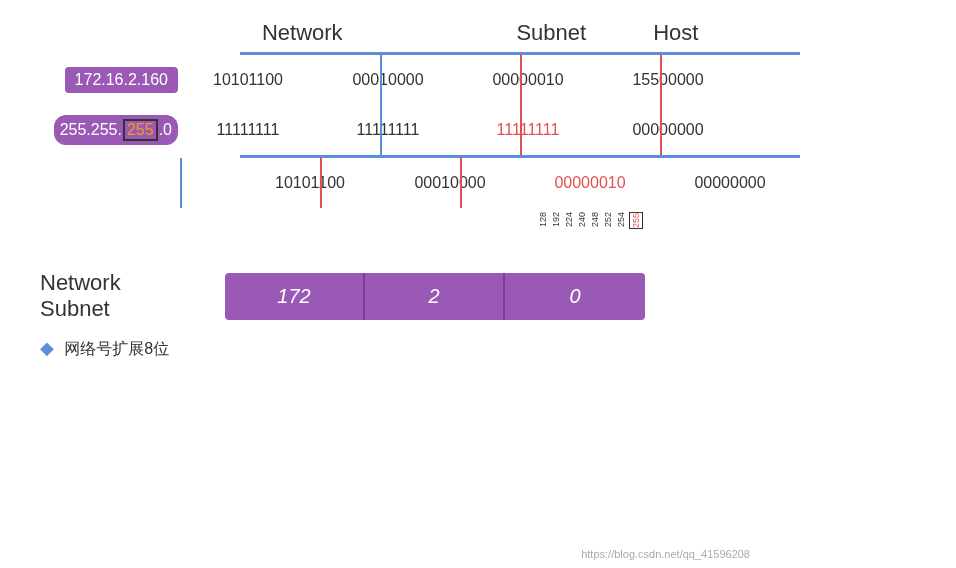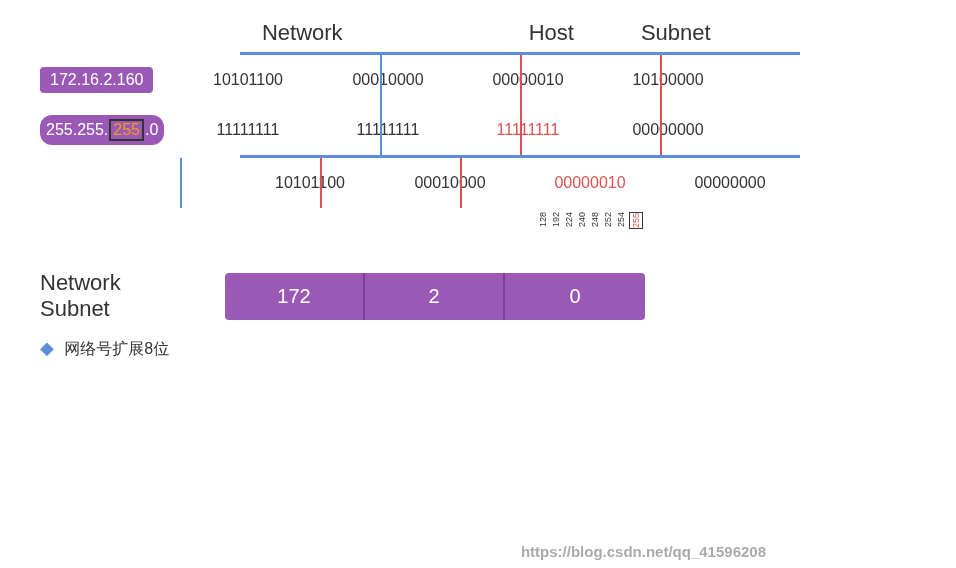--- a/index.html
+++ b/index.html
@@ -164,20 +164,21 @@
       overflow: hidden;
     }
 
     .nn-cell {
       width: 140px;
       text-align: center;
       font-size: 20px;
       color: #fff;
       padding: 12px 12px;
       border-right: 2px solid #7d3c98;
+      font-style: italic;
     }
 
     .nn-cell:last-child {
       border-right: none;
     }
 
     
     .footer {
       text-align: left;
       margin-top: 14px;
@@ -187,76 +188,75 @@
 
     .footer-diamond {
       color: #5b8dd9;
       margin-right: 6px;
       font-size: 18px;
     }
 
     .csdn-link {
       position: absolute;
       bottom: 8px;
-      right: 12px;
-      font-size: 15px;
+      right: 28px;
+      font-size: 11px;
       color: #aaa;
-      font-weight: bold;
     }
 
     
     .rows-wrapper {
       position: relative;
     }
 
     .row-with-label {
       display: flex;
       align-items: center;
       height: 50px;
       position: relative;
     }
 
     .row-label {
       width: 200px;
       display: flex;
-      justify-content: flex-start;
+      justify-content: flex-end;
       align-items: center;
     }
 
     .row-cells {
       display: flex;
       width: 560px;
       position: relative;
     }
   </style>
 </head>
 <body>
 
 <div class="container">
 
   <div class="header-row">
     <div class="col-header col-network-1">Network</div>
     <div class="col-header col-network-2"></div>
+    <div class="col-header col-subnet">Subnet</div>
     <div class="col-header col-host">Host</div>
-    <div class="col-header col-subnet">Subnet</div>
   </div>
 
   <div class="top-line"></div>
 
   <div class="rows-wrapper">
 
     <div class="row-with-label">
       <div class="row-label">
         <span class="ip-badge">172.16.2.160</span>
       </div>
       <div class="row-cells">
         <div class="data-cell">10101100</div>
         <div class="data-cell">00010000</div>
         <div class="data-cell">00000010</div>
-        <div class="data-cell">10100000</div>
+        <div class="data-cell">15500000</div>
       </div>
     </div>
 
     <div class="row-with-label">
       <div class="row-label">
         <span class="mask-badge">
           <span>255.255.</span>
             <span class="mask-255-highlight">255</span>
             <span>.0</span>
         </span>

